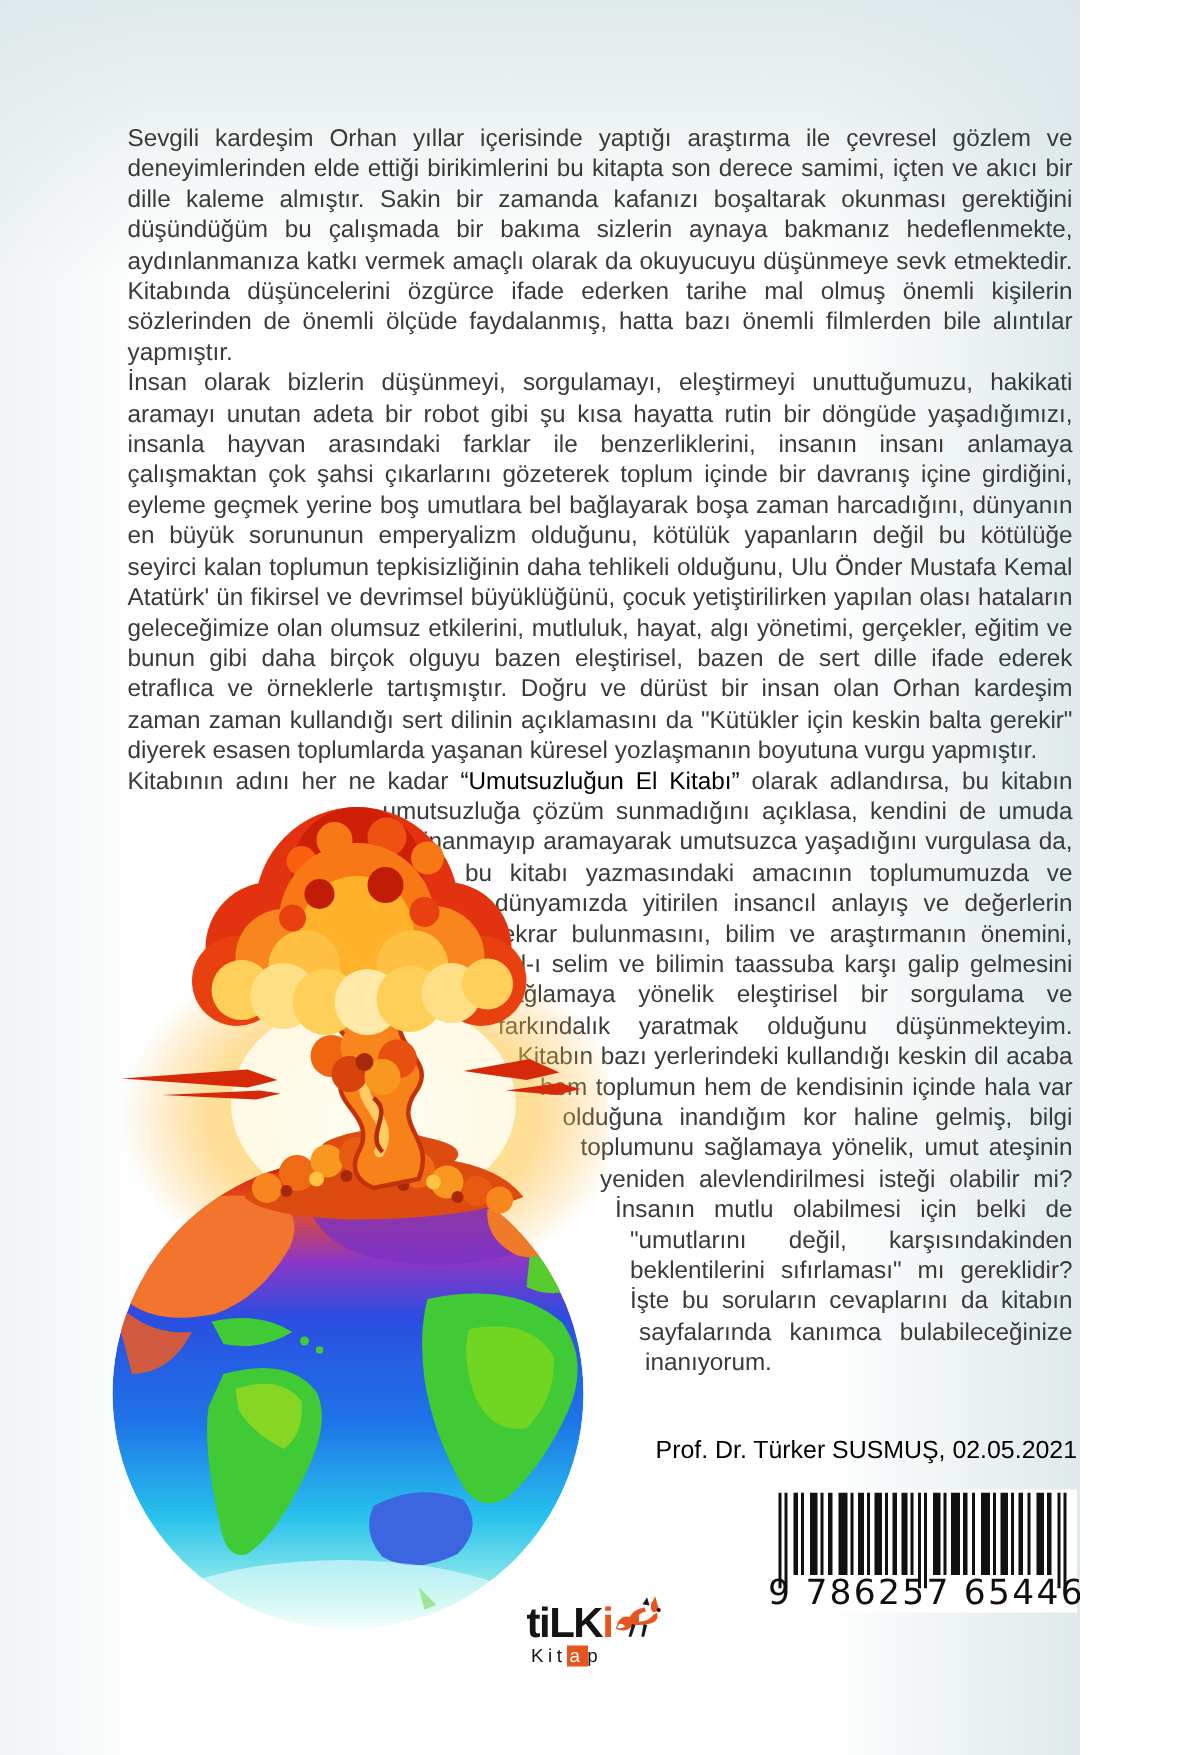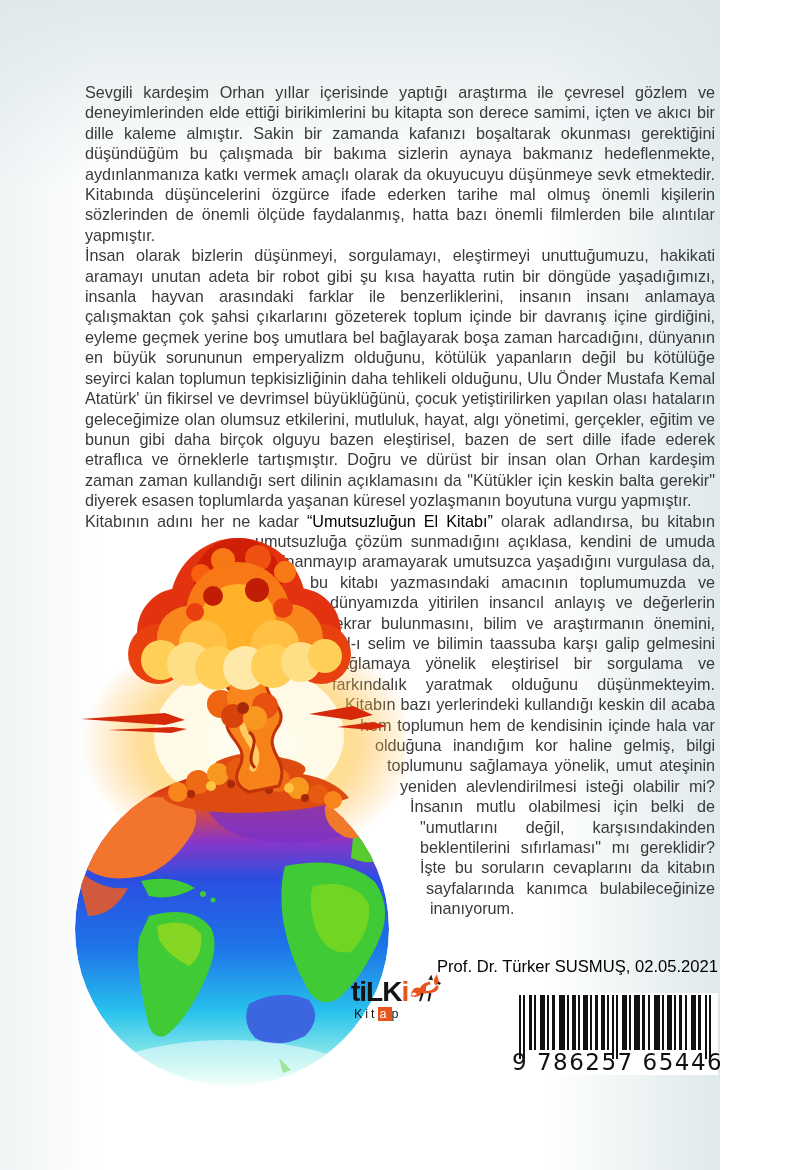--- a/index.html
+++ b/index.html
@@ -26,21 +26,21 @@
       275px 209px,275px 230px,290px 230px,290px 251px,302px 251px,302px 272px,315px 272px,
       315px 293px,325px 293px,325px 314px,335px 314px,335px 376px,341px 376px,341px 397px,
       345px 397px,345px 665px,0px 665px);
   }
   .art{position:absolute;left:-32px;top:25px;width:352px;height:566px;}
   .sig{
     position:absolute;right:-3px;top:875px;white-space:nowrap;
     font-weight:normal;color:#000;font-size:16.6px;
   }
   
-  .logo{position:absolute;left:351px;top:978px;width:110px;height:66px;}
+  .logo{position:absolute;left:351px;top:1068px;width:110px;height:66px;}
   .logo-line1{font-weight:bold;font-size:28px;color:#141414;letter-spacing:-1px;line-height:28px;white-space:nowrap;}
   .logo-i{color:#e8541d;font-weight:bold;}
   .fox{position:absolute;left:58px;top:-6px;width:34px;height:32px;}
   .logo-line2{font-weight:normal;font-size:12.5px;color:#141414;letter-spacing:3px;margin-top:1px;padding-left:3px;}
   .logo-a{background:#e8541d;color:#fff;padding:0 2px;}
   
   .barcode-panel{position:absolute;left:512px;top:993px;width:206px;background:#fff;padding:2px 0 0 0;}
   .bars{display:block;width:200px;height:64px;margin-left:3px;}
   .barcode-digits{
     font-family:"DejaVu Sans",sans-serif;font-size:23px;color:#101010;

